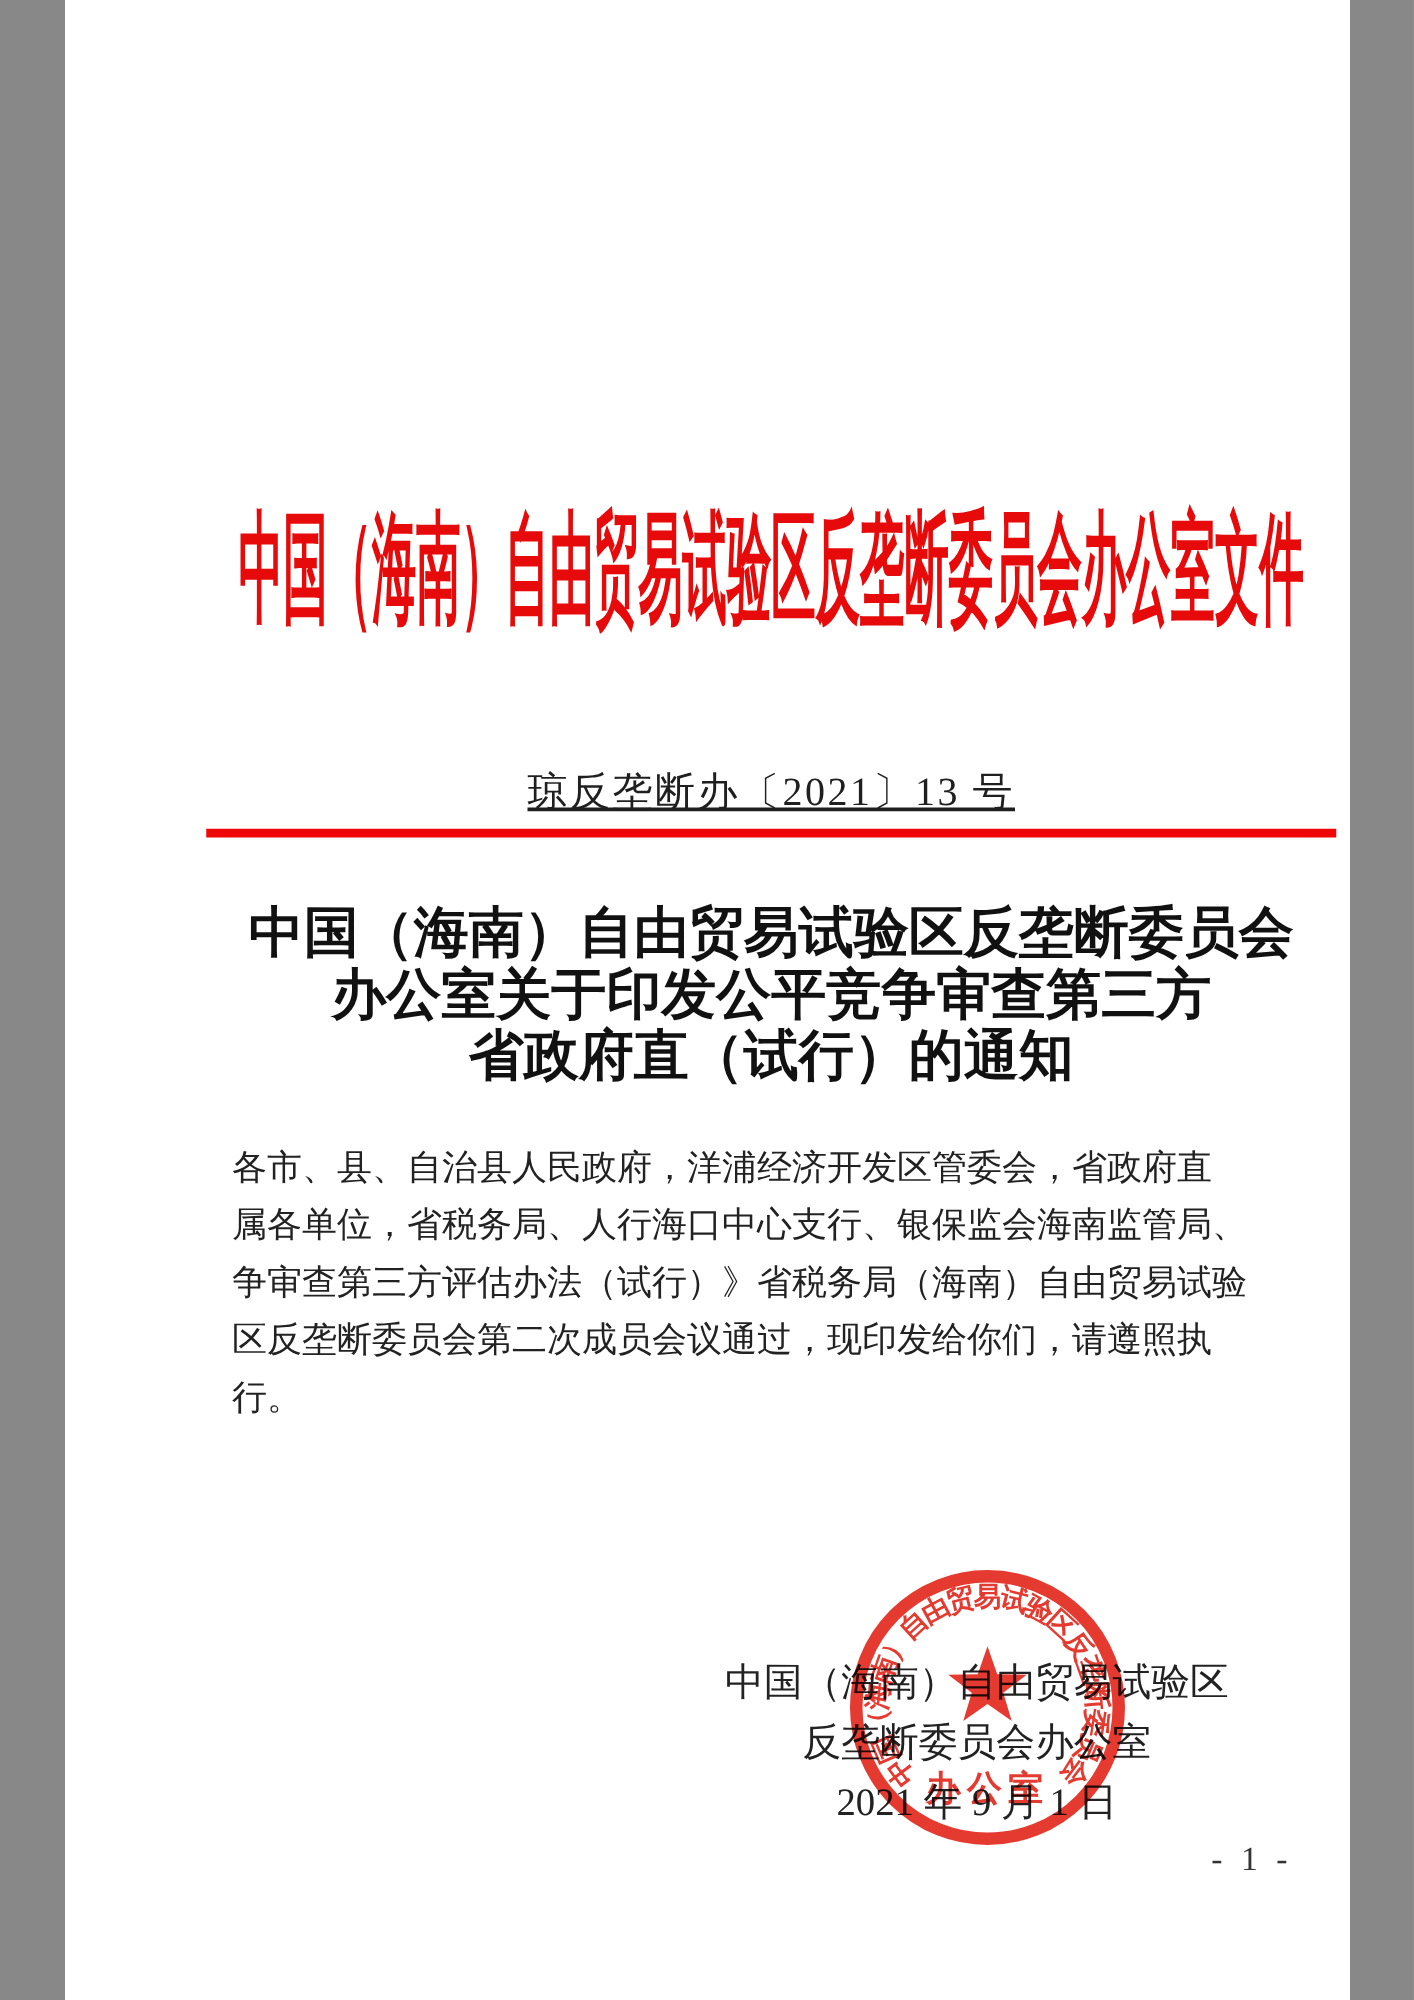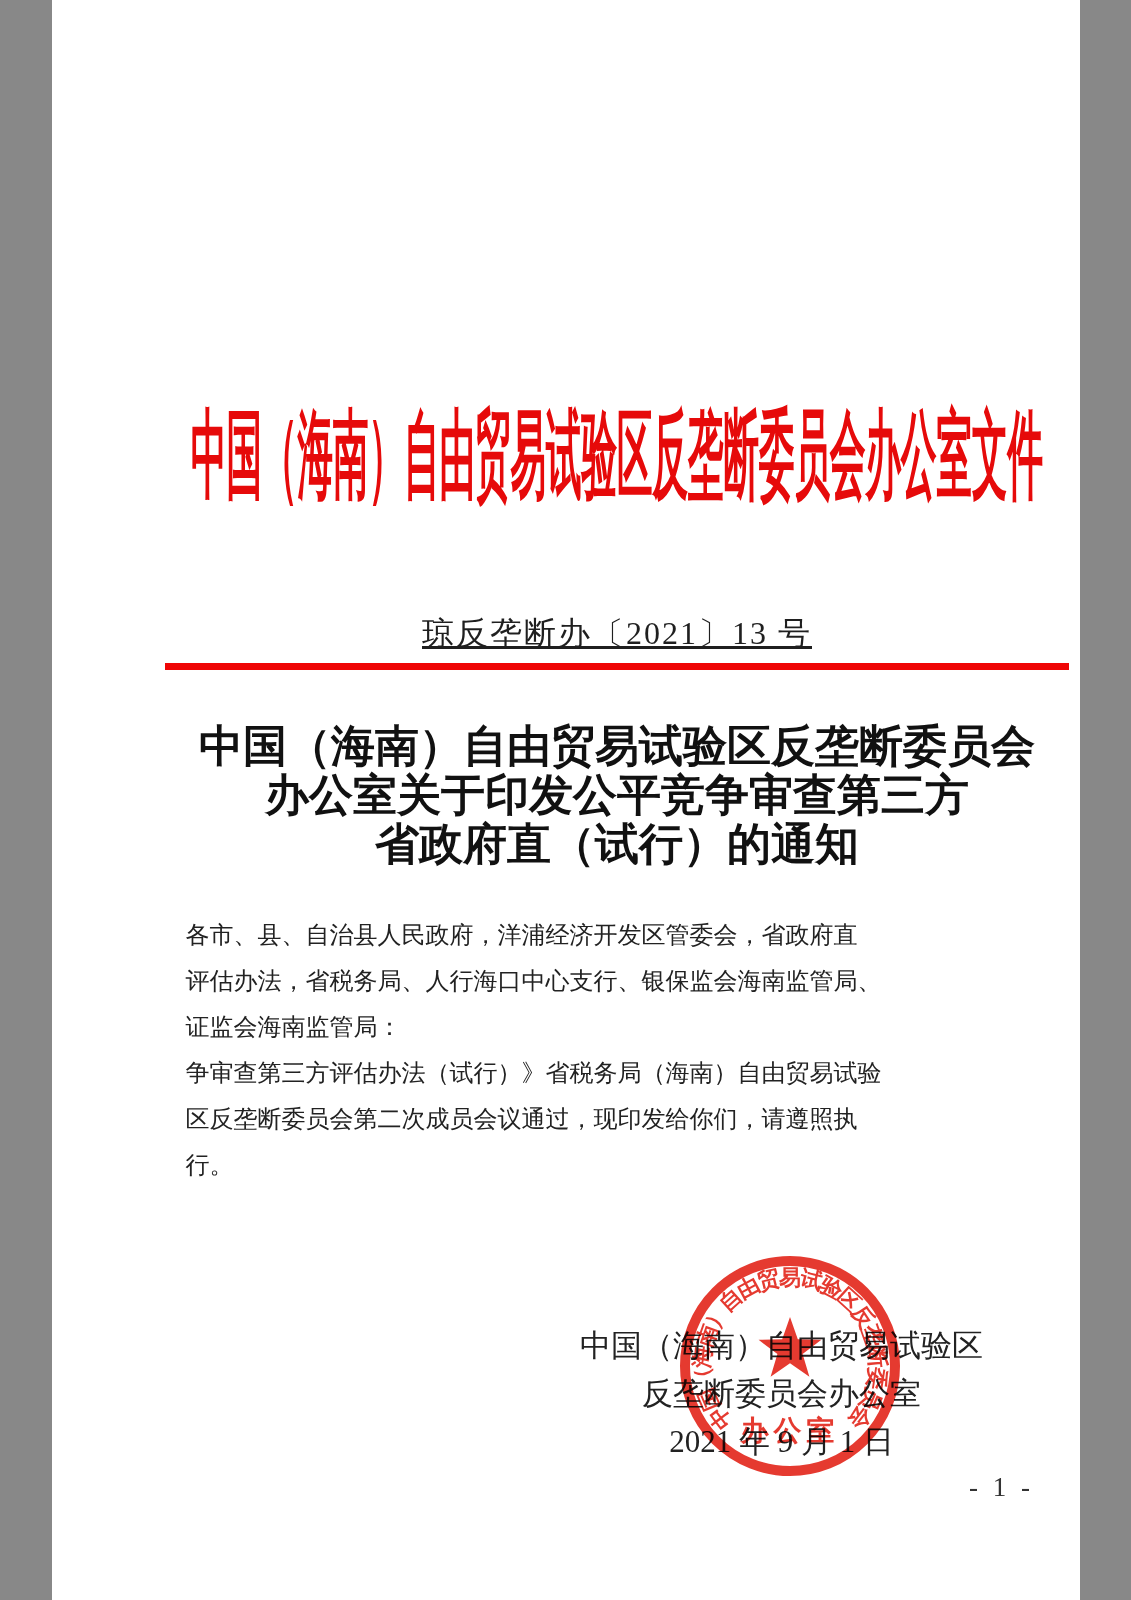--- a/index.html
+++ b/index.html
@@ -53,21 +53,21 @@
     text-align: center;
     font-size: 44px;
     font-weight: bold;
     line-height: 49px;
     color: #111;
   }
   .body-block {
     position: absolute;
     left: 134px; top: 912px;
     width: 880px;
-    font-size: 24px;
+    font-size: 28px;
     line-height: 46px;
     color: #222;
   }
   .body-line { white-space: nowrap; }
   .indent-2 { text-indent: 2em; }
   .signature-block {
     position: absolute;
     left: 500px; top: 1322px;
     width: 460px;
     text-align: center;
@@ -127,22 +127,21 @@
   <div class="red-rule"></div>
 
   <div class="doc-title">
     <div>中国（海南）自由贸易试验区反垄断委员会</div>
     <div>办公室关于印发公平竞争审查第三方</div>
     <div>省政府直（试行）的通知</div>
   </div>
 
   <div class="body-block">
     <div class="body-line">各市、县、自治县人民政府，洋浦经济开发区管委会，省政府直</div>
-    <div class="body-line">评估办法，省税务局、人行海口中心支行、银保监会海南监管局、</div>
-    <div class="body-line">证监会海南监管局：</div>
+    <div class="body-line">属各单位，省税务局、人行海口中心支行、银保监会海南监管局、</div>
     <div class="body-line">争审查第三方评估办法（试行）》省税务局（海南）自由贸易试验</div>
     <div class="body-line">区反垄断委员会第二次成员会议通过，现印发给你们，请遵照执</div>
     <div class="body-line">行。</div>
   </div>
 
   <div class="signature-block">
     <div>中国（海南）自由贸易试验区</div>
     <div>反垄断委员会办公室</div>
     <div>2021 年 9 月 1 日</div>
   </div>

